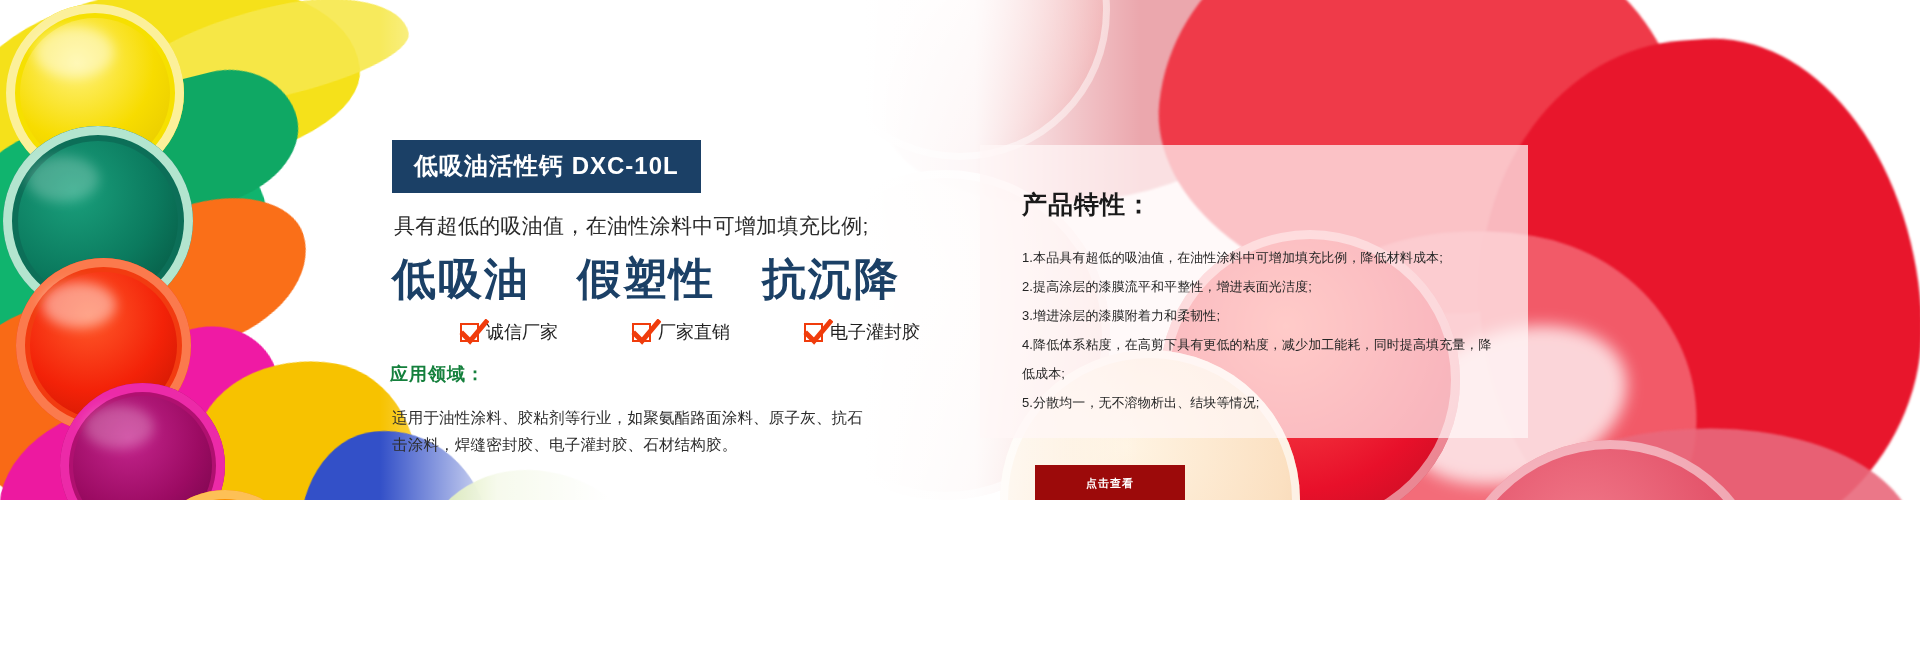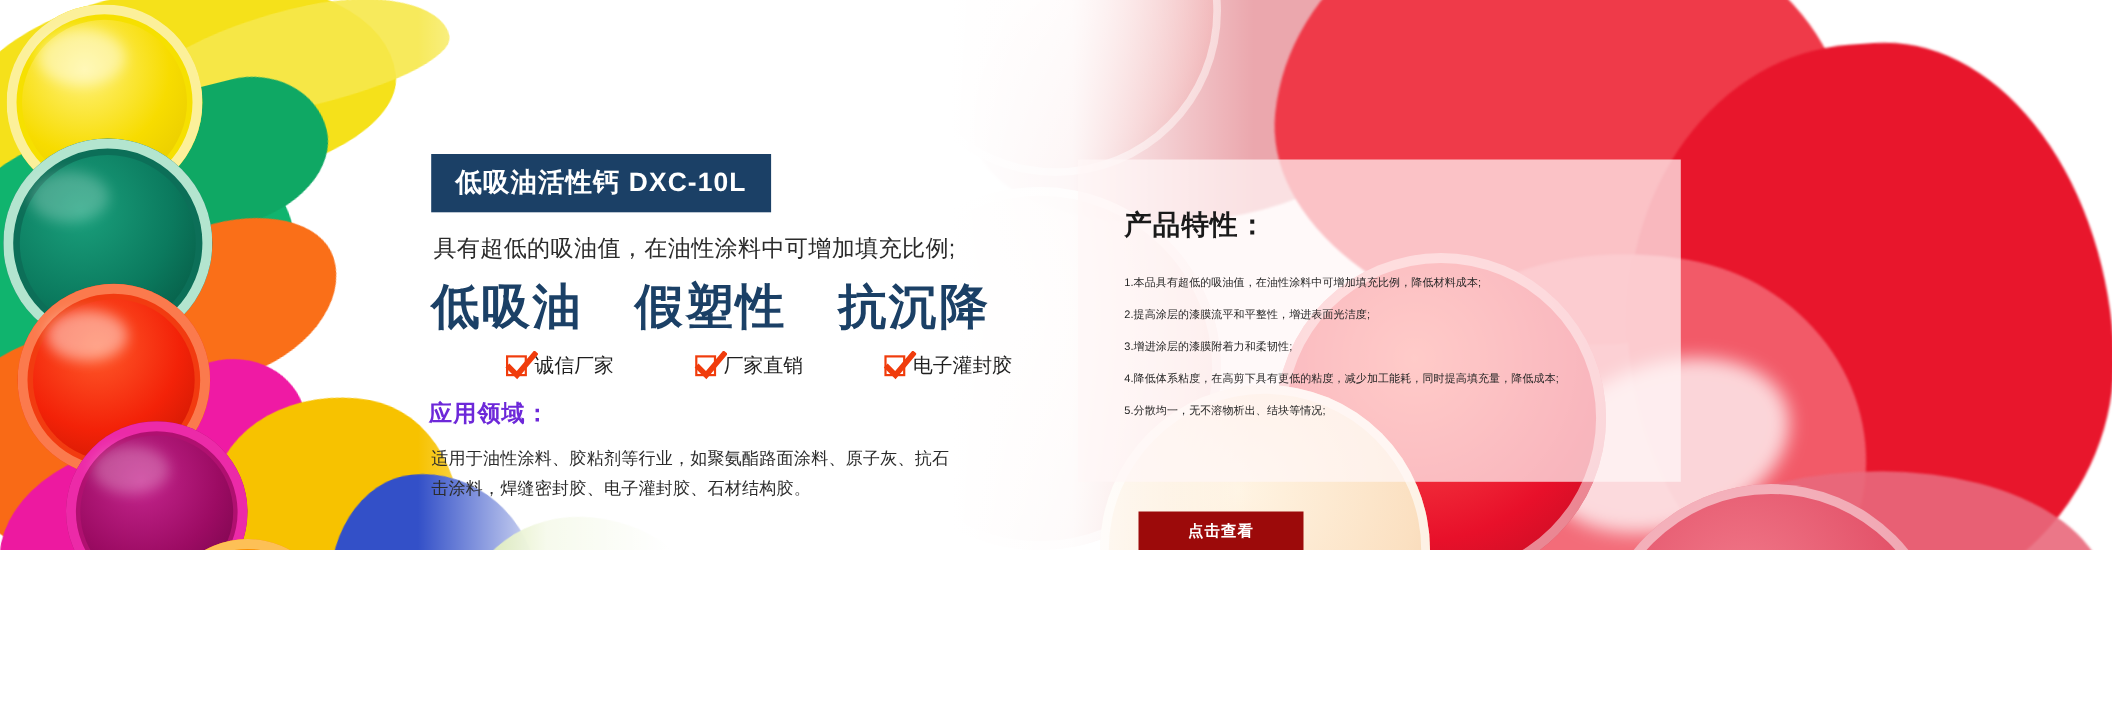--- a/index.html
+++ b/index.html
@@ -66,46 +66,46 @@
   .tag{display:flex;align-items:center;gap:7px;padding-left:48px;}
   .cbox{
     position:relative;width:19px;height:19px;
     border:2px solid #f03c0c;box-sizing:border-box;display:block;
   }
   .cbox svg{position:absolute;left:-3px;top:-6px;}
   .tag-label{font-size:18px;color:#1f1f1f;font-family:"Liberation Serif","DejaVu Serif",serif;}
 
   .app-title{
     position:absolute;left:390px;top:362px;
-    font-size:21px;font-weight:bold;color:#6d28d9;letter-spacing:1px;
+    font-size:18px;font-weight:bold;color:#15803d;letter-spacing:1px;
   }
   .app-desc{
     position:absolute;left:392px;top:404px;width:486px;
     font-size:15.5px;line-height:27px;color:#2c2c2c;letter-spacing:.2px;
   }
 
   
   .panel{
     position:absolute;left:980px;top:145px;width:548px;height:293px;
     background:rgba(255,247,246,.72);
     box-shadow:0 0 0 0 rgba(0,0,0,0);
   }
   .panel-title{
     position:absolute;left:1022px;top:188px;
     font-size:25px;font-weight:bold;color:#1a1a1a;letter-spacing:1px;
   }
   .panel-body{
     position:absolute;left:1022px;top:243px;width:480px;
-    font-size:10px;line-height:29px;color:#252525;letter-spacing:.1px;
+    font-size:13px;line-height:29px;color:#252525;letter-spacing:.1px;
   }
   .cta{
     position:absolute;left:1035px;top:465px;
     width:150px;height:36px;
     background:#9c0a0a;color:#ffffff;
-    font-size:14px;font-weight:bold;letter-spacing:1px;
+    font-size:11px;font-weight:bold;letter-spacing:1px;
     display:flex;align-items:center;justify-content:center;
     border:0;cursor:pointer;
     font-family:"Liberation Sans","DejaVu Sans",sans-serif;
   }
 </style>
 </head>
 <body>
 
 <div class="banner">
 

